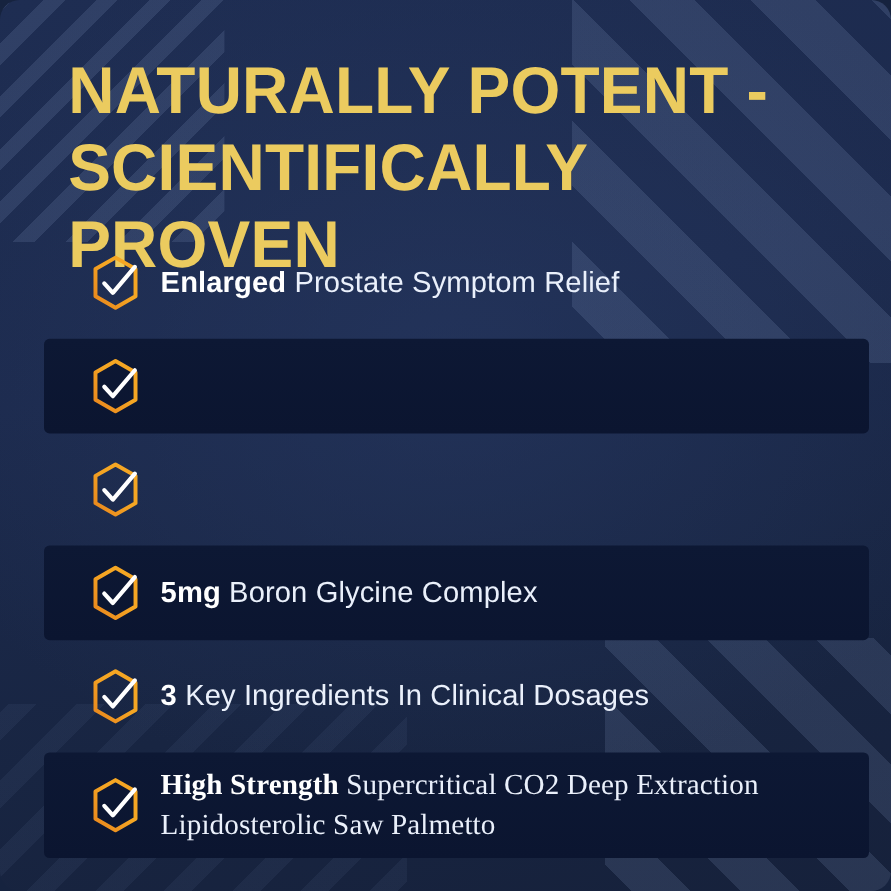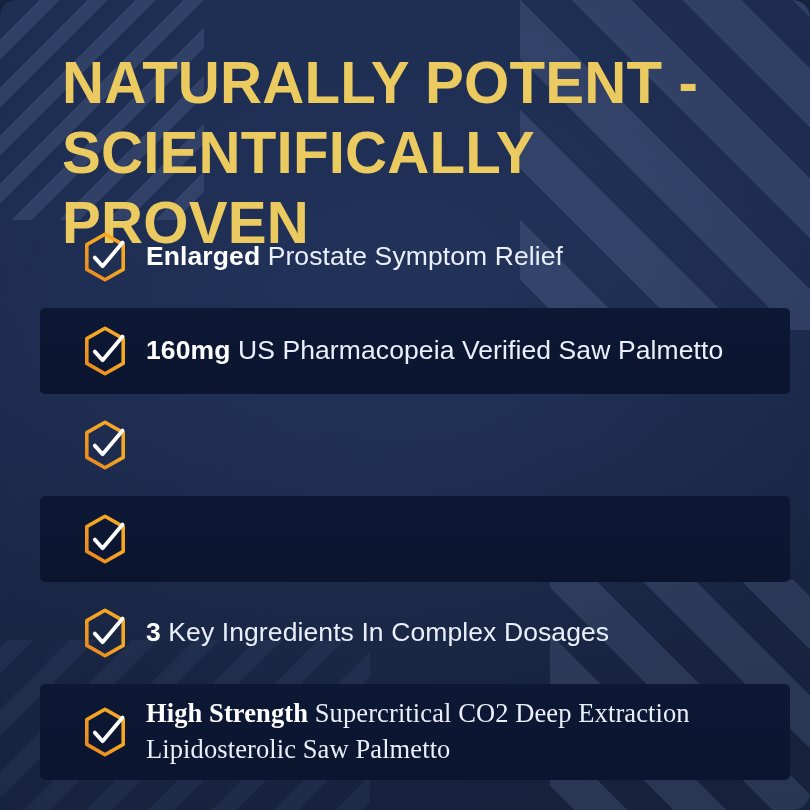--- a/index.html
+++ b/index.html
@@ -220,21 +220,20 @@
     <defs>
       <linearGradient id="hexgrad1" x1="0" y1="1" x2="1" y2="0">
         <stop offset="0%" stop-color="#e8851d"></stop>
         <stop offset="55%" stop-color="#f5a623"></stop>
         <stop offset="100%" stop-color="#f5a623"></stop>
       </linearGradient>
     </defs>
     <path d="M27 4.2 L45.2 14.6 L45.2 39.4 L27 49.8 L8.8 39.4 L8.8 14.6 Z" fill="none" stroke="url(#hexgrad1)" stroke-width="3.6" stroke-linejoin="round"></path>
     <path d="M16.8 27.6 L24.6 36.2 L44.6 12.6" fill="none" stroke="#ffffff" stroke-width="3.8" stroke-linecap="round" stroke-linejoin="round"></path>
   </svg></span>
-          <div class="row-text"><span class="lead">160mg</span><span> US Pharmacopeia Verified Saw Palmetto</span></div>
         </div>
         <div class="row">
           <span class="row-icon">
   <svg viewBox="0 0 54 54" width="54" height="54" aria-hidden="true">
     <defs>
       <linearGradient id="hexgrad2" x1="0" y1="1" x2="1" y2="0">
         <stop offset="0%" stop-color="#e8851d"></stop>
         <stop offset="55%" stop-color="#f5a623"></stop>
         <stop offset="100%" stop-color="#f5a623"></stop>
       </linearGradient>
@@ -249,35 +248,36 @@
     <defs>
       <linearGradient id="hexgrad3" x1="0" y1="1" x2="1" y2="0">
         <stop offset="0%" stop-color="#e8851d"></stop>
         <stop offset="55%" stop-color="#f5a623"></stop>
         <stop offset="100%" stop-color="#f5a623"></stop>
       </linearGradient>
     </defs>
     <path d="M27 4.2 L45.2 14.6 L45.2 39.4 L27 49.8 L8.8 39.4 L8.8 14.6 Z" fill="none" stroke="url(#hexgrad3)" stroke-width="3.6" stroke-linejoin="round"></path>
     <path d="M16.8 27.6 L24.6 36.2 L44.6 12.6" fill="none" stroke="#ffffff" stroke-width="3.8" stroke-linecap="round" stroke-linejoin="round"></path>
   </svg></span>
+          <div class="row-text"><span class="lead">5mg</span><span> Boron Glycine Complex</span></div>
         </div>
         <div class="row">
           <span class="row-icon">
   <svg viewBox="0 0 54 54" width="54" height="54" aria-hidden="true">
     <defs>
       <linearGradient id="hexgrad4" x1="0" y1="1" x2="1" y2="0">
         <stop offset="0%" stop-color="#e8851d"></stop>
         <stop offset="55%" stop-color="#f5a623"></stop>
         <stop offset="100%" stop-color="#f5a623"></stop>
       </linearGradient>
     </defs>
     <path d="M27 4.2 L45.2 14.6 L45.2 39.4 L27 49.8 L8.8 39.4 L8.8 14.6 Z" fill="none" stroke="url(#hexgrad4)" stroke-width="3.6" stroke-linejoin="round"></path>
     <path d="M16.8 27.6 L24.6 36.2 L44.6 12.6" fill="none" stroke="#ffffff" stroke-width="3.8" stroke-linecap="round" stroke-linejoin="round"></path>
   </svg></span>
-          <div class="row-text"><span class="lead">3</span><span> Key Ingredients In Complex Dosages</span></div>
+          <div class="row-text"><span class="lead">3</span><span> Key Ingredients In Clinical Dosages</span></div>
         </div>
         <div class="row banded tall">
           <span class="row-icon">
   <svg viewBox="0 0 54 54" width="54" height="54" aria-hidden="true">
     <defs>
       <linearGradient id="hexgrad5" x1="0" y1="1" x2="1" y2="0">
         <stop offset="0%" stop-color="#e8851d"></stop>
         <stop offset="55%" stop-color="#f5a623"></stop>
         <stop offset="100%" stop-color="#f5a623"></stop>
       </linearGradient>

